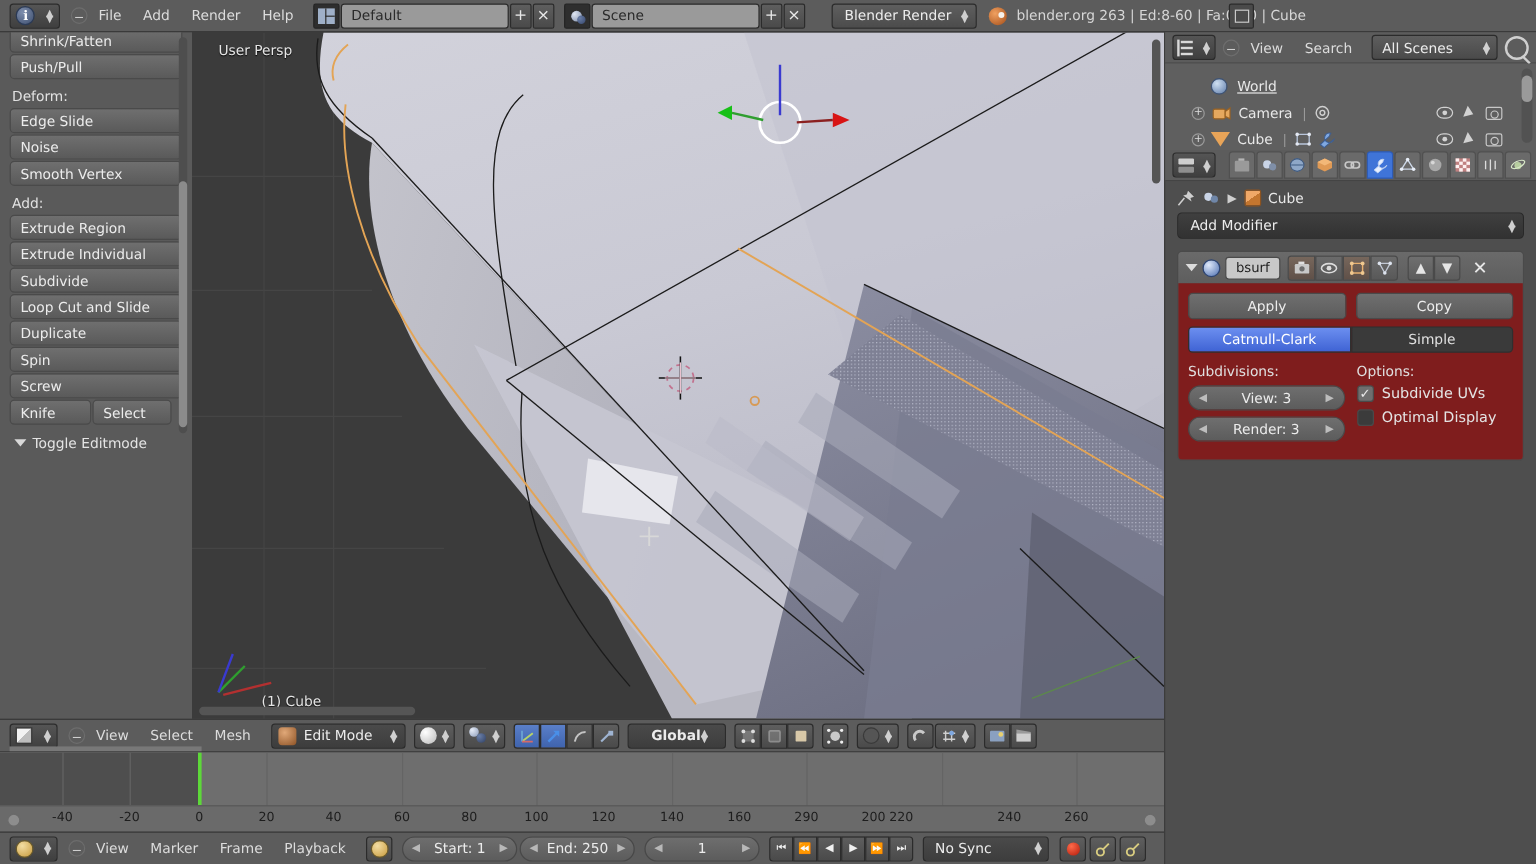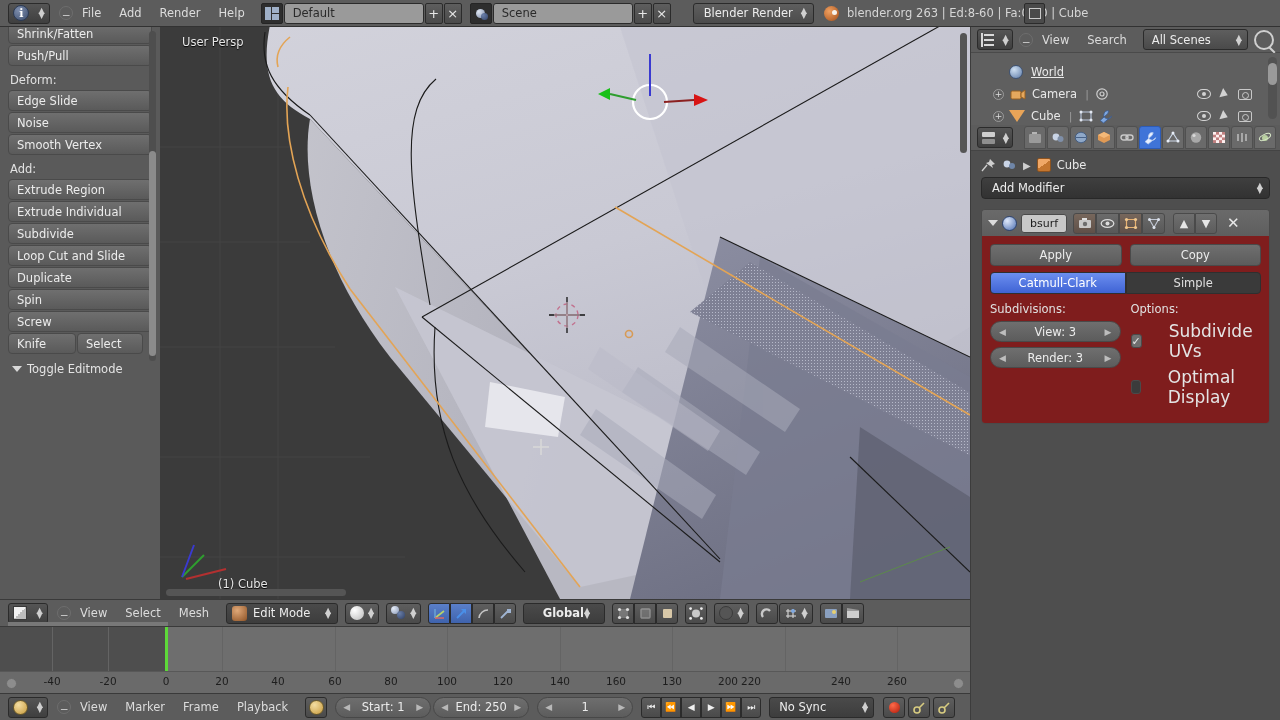--- a/index.html
+++ b/index.html
@@ -354,21 +354,21 @@
     color:#ececec;font-size:11.5px;position:relative;margin-bottom:5px;
   }
   .numbtn .lt,.numbtn .gt{position:absolute;color:#bdbdbd;font-size:9px;}
   .numbtn .lt{left:8px;}.numbtn .gt{right:8px;}
   .chkrow{display:flex;align-items:center;gap:7px;margin-bottom:6px;}
   .chk{width:14px;height:14px;border-radius:3px;background:#6f6f6f;border:1px solid #4a4a4a;
     display:flex;align-items:center;justify-content:center;}
   .chk.on{background:#6f6f6f;}
   .chk.on:after{content:"✓";color:#e8e8e8;font-size:11px;line-height:11px;}
   .chk.off{background:#3b3b3b;}
-  .chklbl{color:#e4e4e4;font-size:17px;margin-left:20px;}
+  .chklbl{color:#e4e4e4;font-size:12px;}
 </style>
 </head>
 <body>
 
 <div id="app">
 
   <div class="topbar">
     <div class="ed-select">
       <span class="info-glyph">i</span>
       <span class="updown">
@@ -732,21 +732,21 @@
       <div class="tl-tick" style="left:108px;">-20</div>
       <div class="tl-tick" style="left:166px;">0</div>
       <div class="tl-tick" style="left:222px;">20</div>
       <div class="tl-tick" style="left:278px;">40</div>
       <div class="tl-tick" style="left:335px;">60</div>
       <div class="tl-tick" style="left:391px;">80</div>
       <div class="tl-tick" style="left:447px;">100</div>
       <div class="tl-tick" style="left:503px;">120</div>
       <div class="tl-tick" style="left:560px;">140</div>
       <div class="tl-tick" style="left:616px;">160</div>
-      <div class="tl-tick" style="left:672px;">130</div>
+      <div class="tl-tick" style="left:672px;">290</div>
       <div class="tl-tick" style="left:728px;">200</div>
       <div class="tl-tick" style="left:751px;">220</div>
       <div class="tl-tick" style="left:841px;">240</div>
       <div class="tl-tick" style="left:897px;">260</div>
     </div>
   </div>
 
   <div class="tlheader">
     <div class="ed-select2">
       <span class="clock-glyph"></span>

